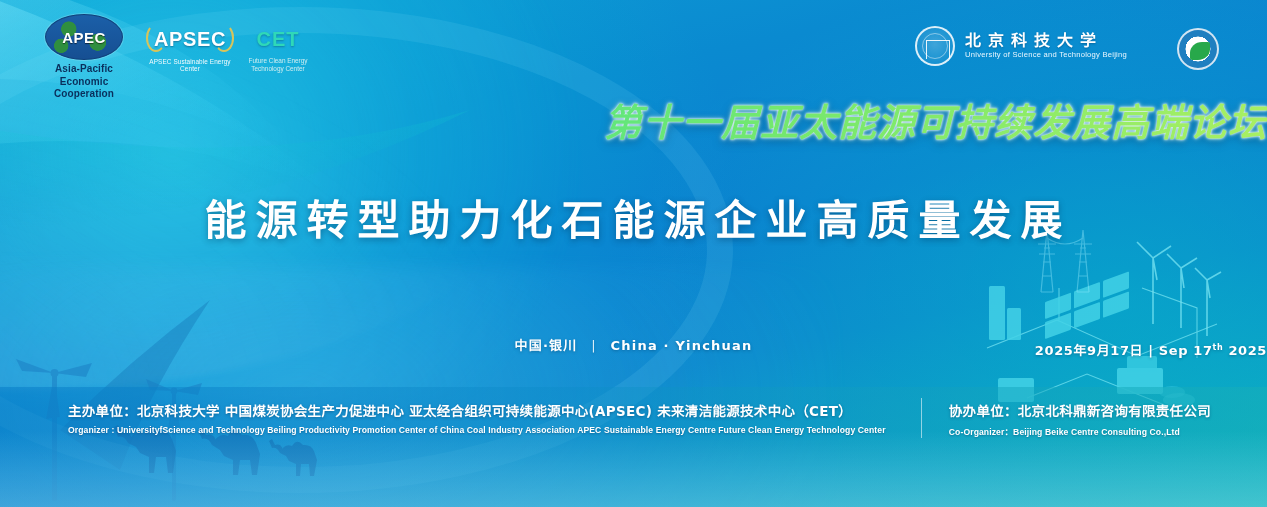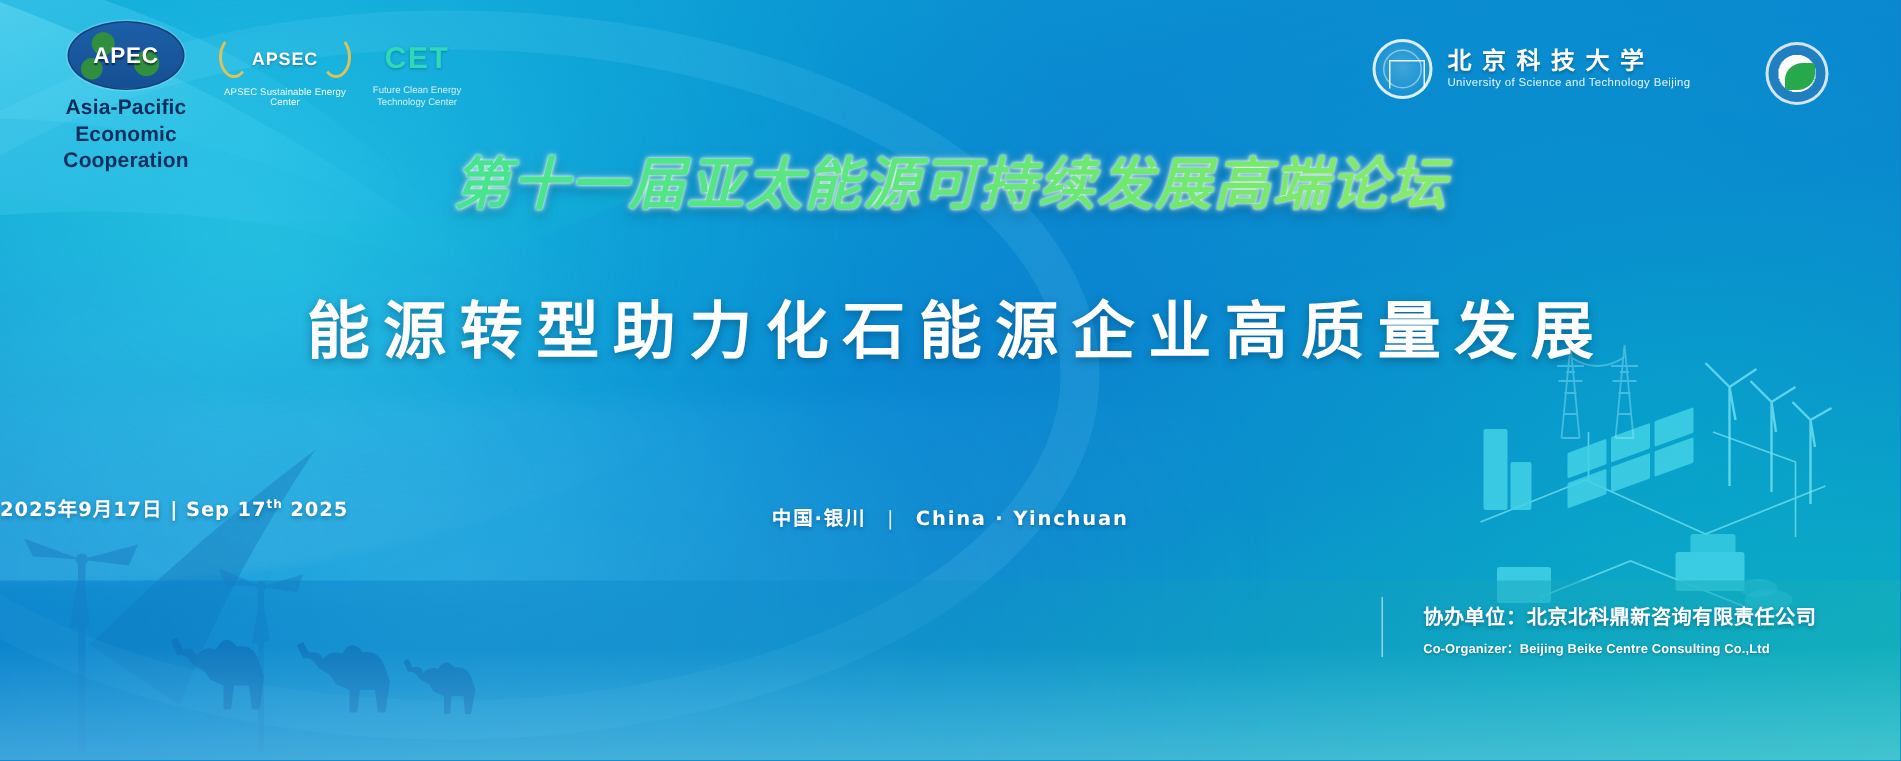--- a/index.html
+++ b/index.html
@@ -71,29 +71,29 @@
     border:1.5px solid #123f7a;
     display:flex; align-items:center; justify-content:center;
     box-shadow:0 0 0 1px rgba(255,255,255,.18);
   }
   .apec-mark span {
     font-size:15px; font-weight:bold; color:#fff; letter-spacing:.5px;
     font-family:"Liberation Sans",sans-serif;
     text-shadow:0 1px 1px rgba(0,0,0,.55);
   }
   .apec-cap {
-    margin-top:3px; font-size:14px; font-weight:bold; line-height:1.25;
+    margin-top:3px; font-size:10px; font-weight:bold; line-height:1.25;
     color:#0a2f5c; letter-spacing:.1px;
   }
 
   
   .apsec { left:144px; top:22px; width:92px; }
   .apsec-mark { height:34px; display:flex; align-items:center; justify-content:center; position:relative; }
   .apsec-mark .word {
-    font-size:12px; font-weight:bold; color:#ffffff; letter-spacing:.6px;
+    font-size:20px; font-weight:bold; color:#ffffff; letter-spacing:.6px;
     text-shadow:0 1px 2px rgba(0,40,80,.45);
   }
   .apsec-mark .wreath-l, .apsec-mark .wreath-r {
     position:absolute; top:2px; width:20px; height:28px;
     border:2px solid #d8c45a; border-radius:50%;
   }
   .apsec-mark .wreath-l { left:2px; border-right-color:transparent; border-top-color:transparent; }
   .apsec-mark .wreath-r { right:2px; border-left-color:transparent; border-top-color:transparent; }
   .apsec-cap { margin-top:2px; font-size:6.4px; color:#ffffff; letter-spacing:.1px; opacity:.95; }
 
@@ -140,21 +140,21 @@
   }
   .emblem-mark::after {
     content:""; position:absolute; left:11px; top:12px; width:20px; height:18px;
     background:#27a84a;
     border-radius:60% 10% 60% 10%;
   }
 
   
   .title-main {
     position:absolute; top:92px; left:0; right:0;
-    text-align:center;
+    text-align:right;
     font-family:Liberation Mono, monospace;
     font-size:38px; font-weight:bold; font-style:italic;
     letter-spacing:1px;
     background:linear-gradient(96deg,#36e0a6 0%,#4ce48c 30%,#74e86e 62%,#a8ef63 100%);
     -webkit-background-clip:text; background-clip:text;
     color:transparent; -webkit-text-fill-color:transparent;
     filter:drop-shadow(0 0 1px rgba(255,255,255,.95))
            drop-shadow(0 0 2px rgba(220,255,240,.7))
            drop-shadow(0 3px 4px rgba(0,50,90,.35));
     white-space:nowrap;
@@ -184,22 +184,22 @@
   .venue {
     position:absolute; top:323px; left:0; right:0;
     text-align:center; color:#ffffff;
     font-size:13px; font-weight:bold; letter-spacing:1.2px;
     font-family:"DejaVu Sans","Liberation Sans",sans-serif;
     text-shadow:0 1px 3px rgba(0,50,90,.4);
     margin-top:12px;
   }
   .venue .sep { font-weight:normal; opacity:.85; margin:0 8px; }
   .dateline {
-    position:absolute; top:329px; left:0; right:0;
-    text-align:left; color:#ffffff;
+    position:absolute; top:340px; left:0; right:0;
+    text-align:right; color:#ffffff;
     font-size:13px; font-weight:bold; letter-spacing:.6px;
     font-family:"DejaVu Sans","Liberation Sans",sans-serif;
     text-shadow:0 1px 3px rgba(0,50,90,.4);
   }
   .dateline sup { font-size:8px; }
 
   
   .org-wrap {
     position:absolute; left:0; right:0; top:400px; height:44px;
     display:flex; align-items:flex-start;
@@ -382,20 +382,22 @@
   </div>
   <div class="dateline">
     <span>2025年9月17日</span>
     <span class="sep">|</span>
     <span>Sep 17</span><sup>th</sup>
     <span>2025</span>
   </div>
 
   <div class="org-wrap">
     <div class="org-left">
+      <div class="org-cn">主办单位：北京科技大学  中国煤炭协会生产力促进中心  亚太经合组织可持续能源中心(APSEC)  未来清洁能源技术中心（CET）</div>
+      <div class="org-en">Organizer : UniversityfScience and Technology Beiling   Productivity Promotion Center of China Coal Industry Association   APEC Sustainable Energy Centre  Future Clean Energy Technology Center</div>
     </div>
     <div class="org-right">
       <div class="org-cn">协办单位：北京北科鼎新咨询有限责任公司</div>
       <div class="org-en">Co-Organizer：Beijing Beike Centre Consulting Co.,Ltd</div>
     </div>
   </div>
 
 </div>
 
 </body></html>

